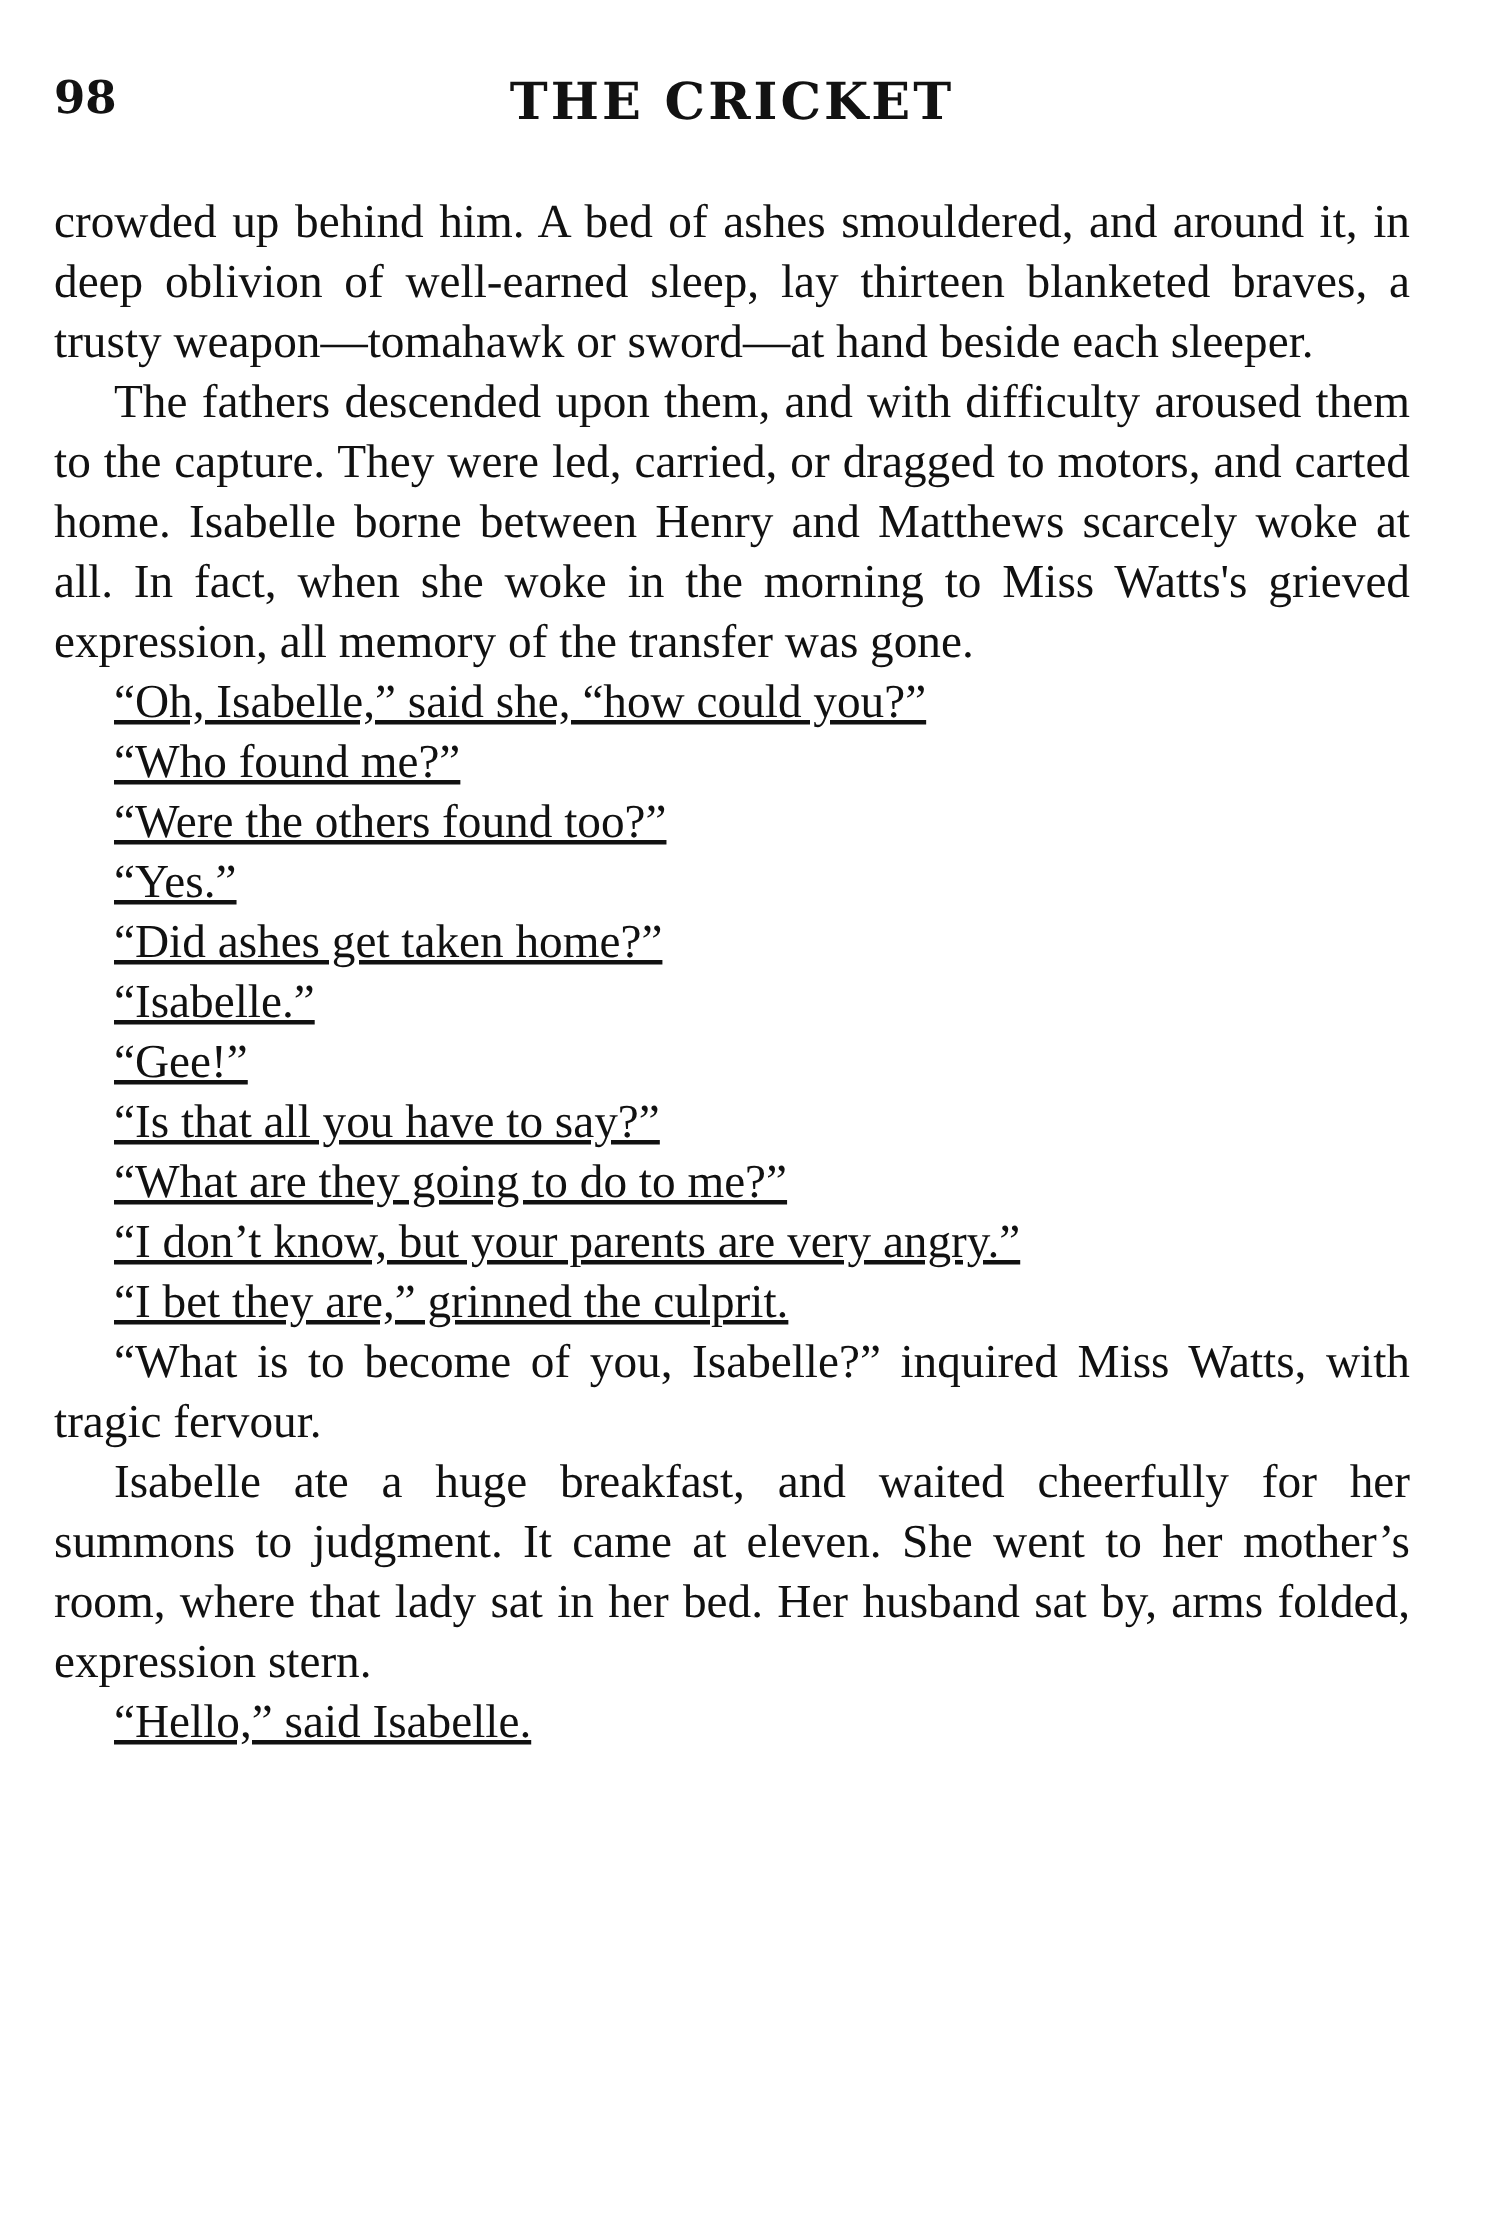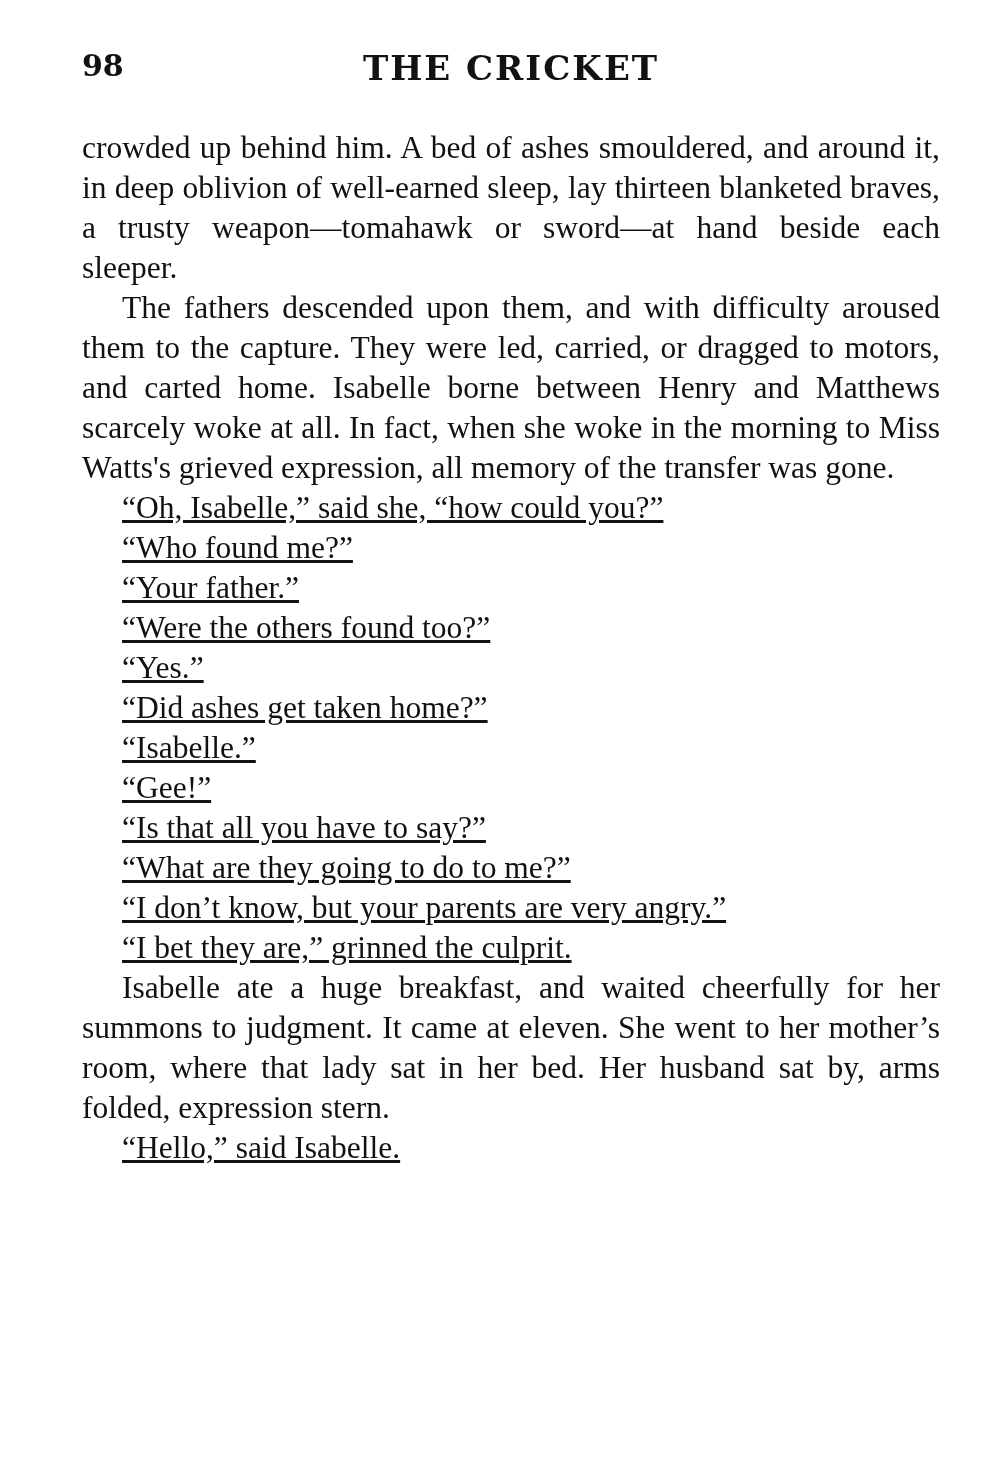--- a/index.html
+++ b/index.html
@@ -12,21 +12,21 @@
     height: 1483px;
     font-family: "Liberation Serif", serif;
     color: #1a1a1a;
     position: relative;
     overflow: hidden;
   }
   .page {
     width: 1000px;
     height: 1483px;
     box-sizing: border-box;
-    padding: 48px 60px 0 82px;
+    padding: 48px 60px 0 36px;
     position: relative;
   }
   .page-header {
     display: flex;
     align-items: baseline;
     height: 60px;
     position: relative;
   }
   .folio {
     font-family: "DejaVu Serif", serif;
@@ -77,27 +77,27 @@
   <div class="page-header">
     <div class="folio">98</div>
     <div class="running-head">THE CRICKET</div>
   </div>
 
   <div class="body-text">
     <p>crowded up behind him.  A bed of ashes smouldered, and around it, in deep oblivion of well-earned sleep, lay thirteen blanketed braves, a trusty weapon—tomahawk or sword—at hand beside each sleeper.</p>
     <p class="indent">The fathers descended upon them, and with difficulty aroused them to the capture.  They were led, carried, or dragged to motors, and carted home.  Isabelle borne between Henry and Matthews scarcely woke at all.  In fact, when she woke in the morning to Miss Watts's grieved expression, all memory of the transfer was gone.</p>
     <p class="indent nojust">“Oh, Isabelle,” said she, “how could you?”</p>
     <p class="indent nojust">“Who found me?”</p>
-    <p class="indent nojust">“Your father.”</p>
     <p class="indent nojust">“Were the others found too?”</p>
     <p class="indent nojust">“Yes.”</p>
     <p class="indent nojust">“Did ashes get taken home?”</p>
     <p class="indent nojust">“Isabelle.”</p>
     <p class="indent nojust">“Gee!”</p>
     <p class="indent nojust">“Is that all you have to say?”</p>
     <p class="indent nojust">“What are they going to do to me?”</p>
     <p class="indent nojust">“I don’t know, but your parents are very angry.”</p>
     <p class="indent nojust">“I bet they are,” grinned the culprit.</p>
+    <p class="indent">“What is to become of you, Isabelle?” inquired Miss Watts, with tragic fervour.</p>
     <p class="indent">Isabelle ate a huge breakfast, and waited cheerfully for her summons to judgment.  It came at eleven.  She went to her mother’s room, where that lady sat in her bed. Her husband sat by, arms folded, expression stern.</p>
     <p class="indent nojust">“Hello,” said Isabelle.</p>
   </div>
 
 </div>
 
 </body></html>

